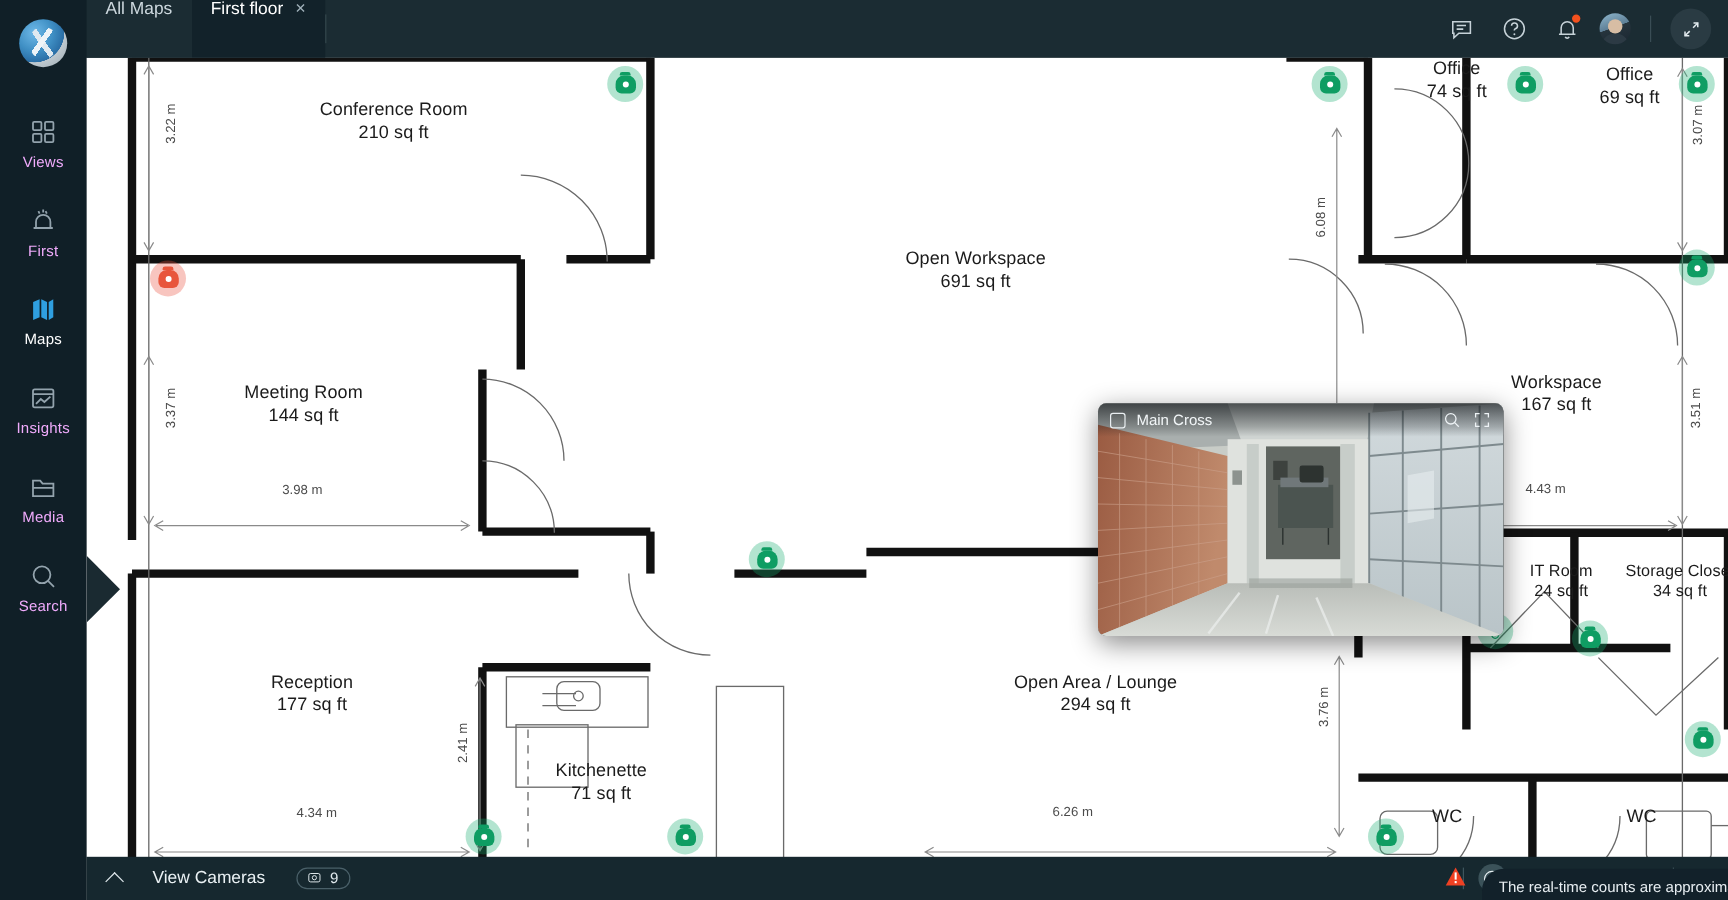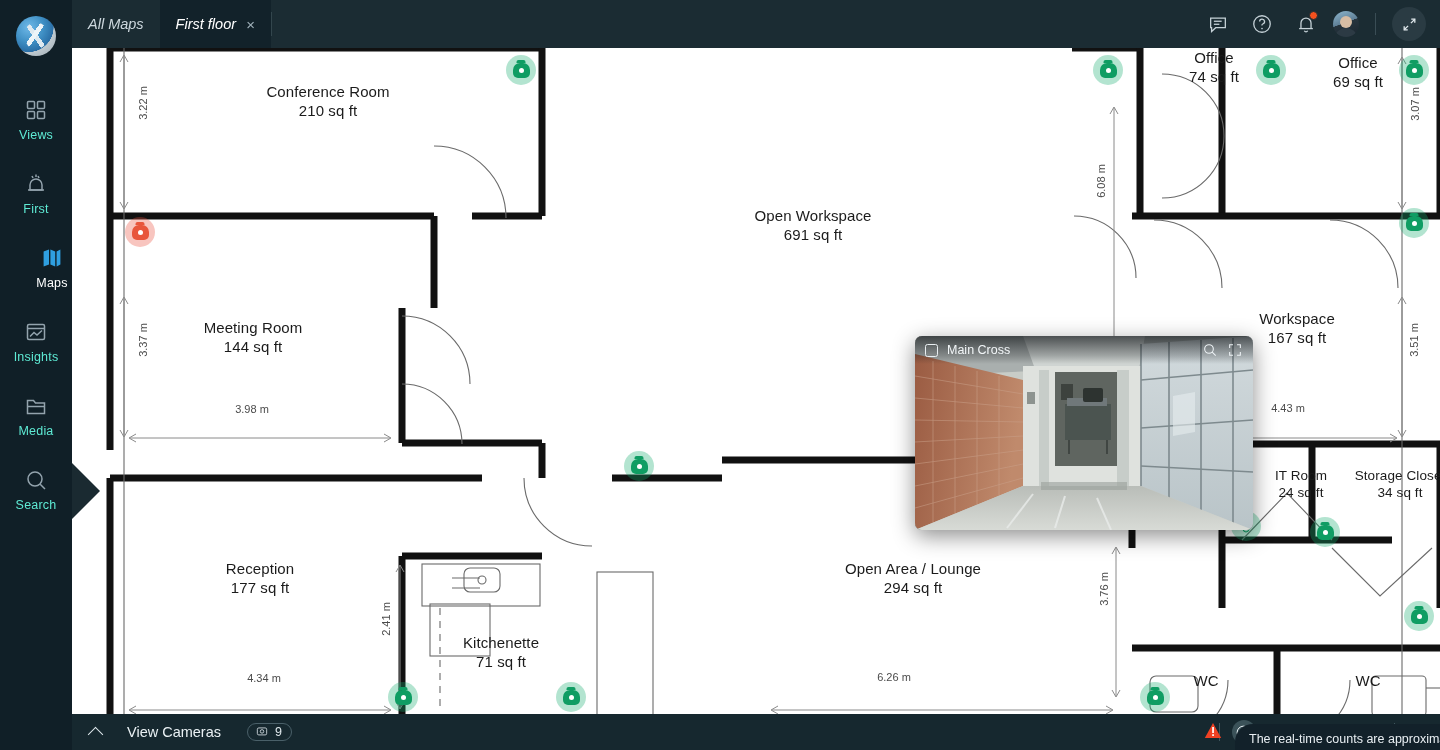--- a/index.html
+++ b/index.html
@@ -28,39 +28,38 @@
     content:""; position:absolute; left:9px; top:7px; width:22px; height:26px;
     border-radius:40% 40% 45% 45%;
     background:
       linear-gradient(125deg, transparent 0 38%, #eef4f8 38% 52%, transparent 52% 100%),
       linear-gradient(55deg, transparent 0 42%, #dfe9f0 42% 56%, transparent 56% 100%);
   }
   .rail-items{ margin-top:32px; width:100%; }
   .rail-item{
     width:100%; padding:10px 0 8px; display:flex; flex-direction:column;
     align-items:center; gap:6px; cursor:pointer; margin-bottom:12px;
-    color:#5eead4;
+    color:#f0abfc;
   }
   .rail-item .ri-label{ font-size:12.5px; letter-spacing:.2px; }
-  .rail-item.active{ color:#ffffff;margin-left:16px; }
+  .rail-item.active{ color:#ffffff; }
   .rail-item.active svg { stroke:#2f9fe0; fill:none; }
   .rail-item.active .ico-maps path.fill{ fill:#2f9fe0; stroke:none; }
   .rail-item svg{ width:24px; height:24px; stroke:#93a3ad; fill:none; stroke-width:1.5; }
 
   
   .topbar{
     position:absolute; left:72px; top:0; right:0; height:48px;
     background:#1b2c33; display:flex; align-items:stretch; z-index:35;
   }
   .tabs{ display:flex; align-items:stretch; }
   .tab{
-    display:flex; align-items:center; gap:10px;
+    display:flex; gap:10px;
     padding:0 16px; font-size:14.5px; color:#cdd8de; cursor:pointer;
     background:#1b2c33;
-    font-style:italic;
   }
   .tab.active{ background:#12222a; color:#ffffff; }
   .tab .x{ font-size:15px; color:#9fb0b9; line-height:1; }
   .tab-divider{ width:1px; background:#33464d; margin:12px 0; }
   .topbar-spacer{ flex:1; }
   .topbar-actions{ display:flex; align-items:center; gap:10px; padding-right:14px; }
   .tb-btn{
     width:34px; height:34px; display:flex; align-items:center; justify-content:center;
     cursor:pointer; position:relative; color:#c6d2d8;
   }

